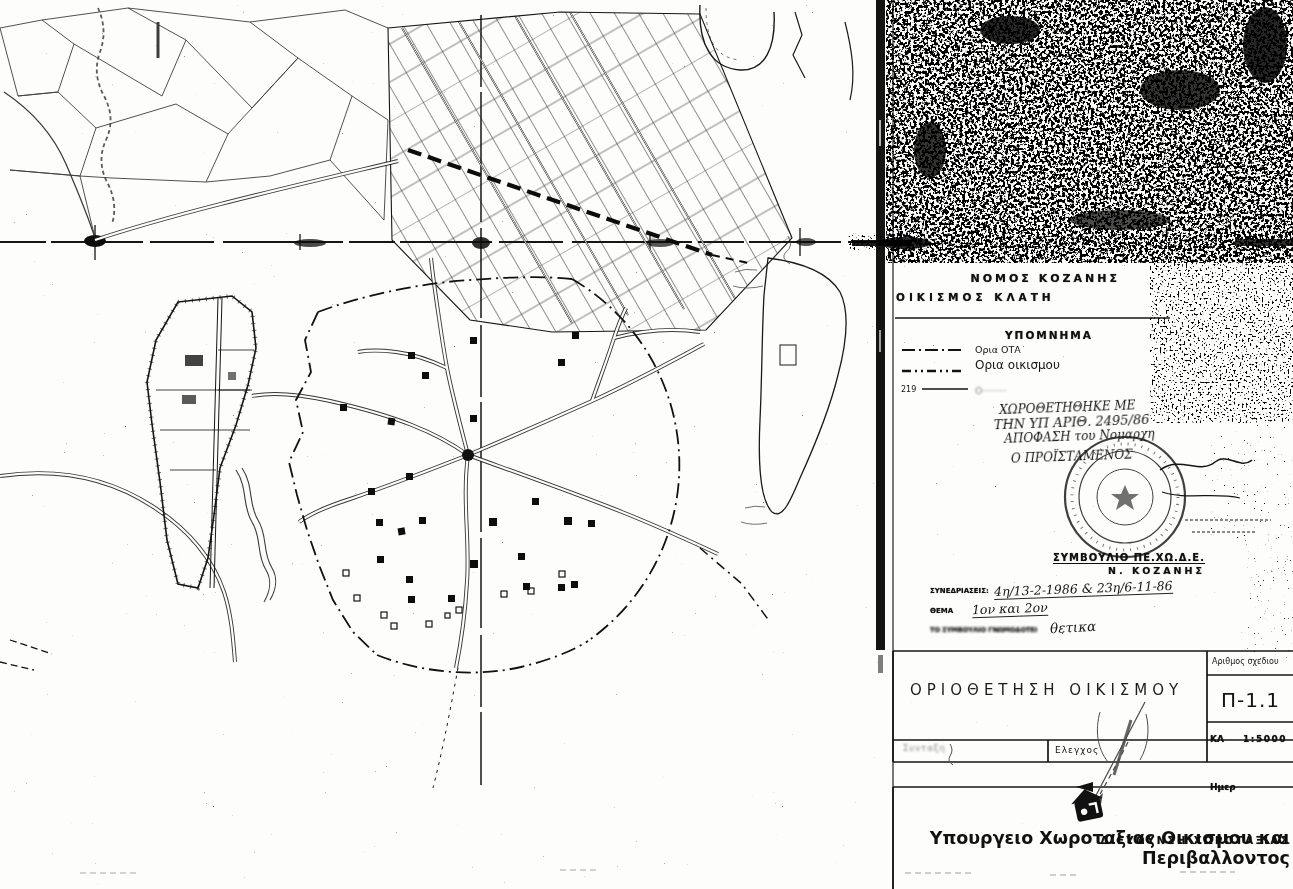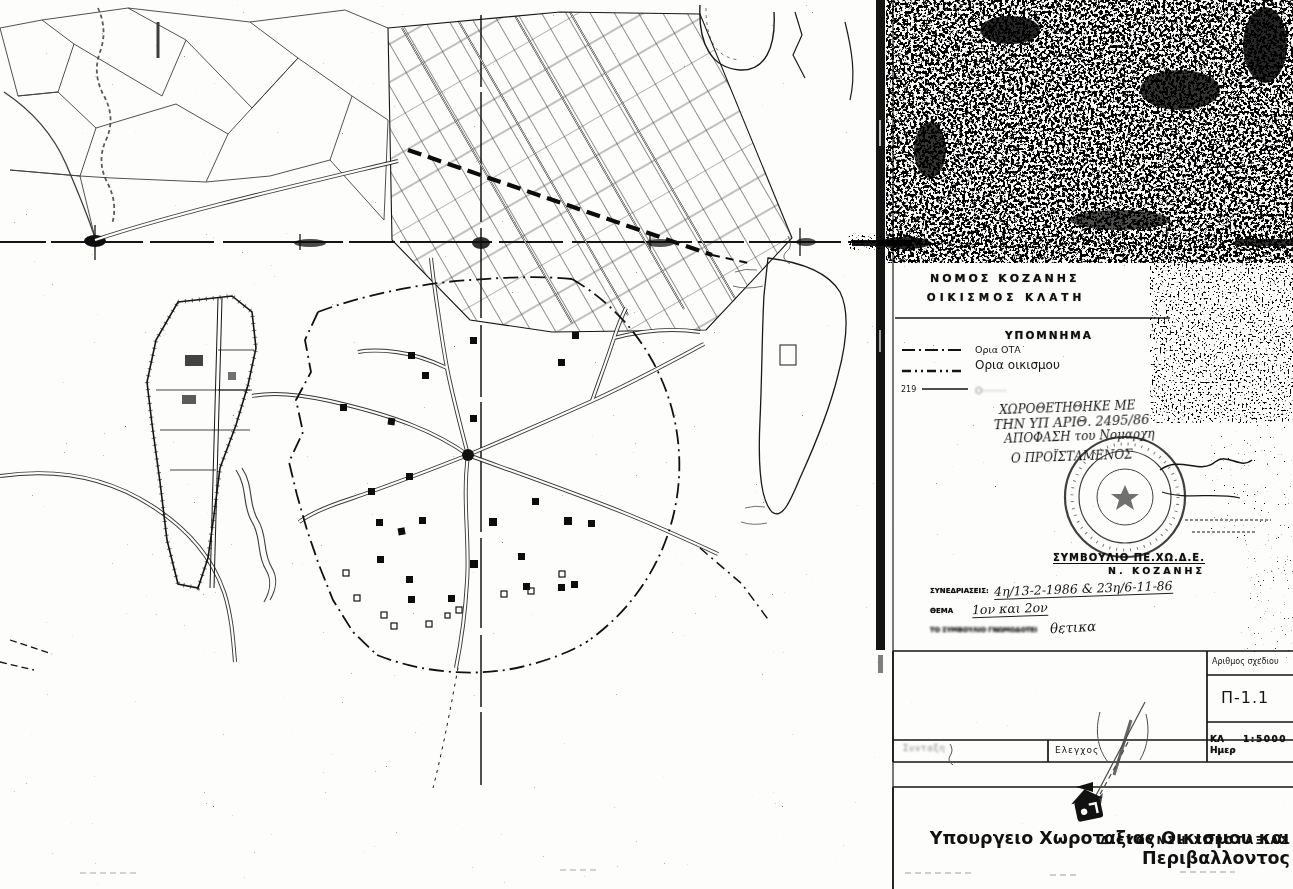--- a/index.html
+++ b/index.html
@@ -1,21 +1,21 @@
 <!DOCTYPE html>
 <html><head>
 <meta charset="utf-8">
 <style>
   html,body{margin:0;padding:0;background:#e8e8e6;}
   .page{position:relative;width:1293px;height:889px;background:#fdfdfb;overflow:hidden;
         font-family:"DejaVu Sans",sans-serif;color:#141414;}
   .abs{position:absolute;}
   svg{display:block;}
   .stamped{font-weight:bold;color:#101010;text-shadow:0 0 1px rgba(0,0,0,.65);}
-  .typed{letter-spacing:2px;text-align:center;}
+  .typed{letter-spacing:2px;}
   .hand{font-family:"DejaVu Serif",serif;font-style:italic;color:#161616;}
   .faint{opacity:.55;}
   .blur1{filter:blur(.6px);}
   .blur2{filter:blur(1.2px);}
   .z2{z-index:2;}
   .z3{z-index:3;pointer-events:none;}
   .center{text-align:right;}
   .row{white-space:nowrap;}
   .u{border-bottom:1.4px solid #101010;}
   .u-hand{border-bottom:1.2px solid #222;}
@@ -284,21 +284,21 @@
     <g transform="translate(1072,798) rotate(-12)">
       <polygon points="-2,6 14,-6 30,6" fill="#111"></polygon>
       <rect x="1" y="5" width="26" height="20" rx="3" fill="#111"></rect>
       <circle cx="9" cy="16" r="3.2" fill="#fdfdfb"></circle>
       <path d="M15 10 L22 10 L22 20" stroke="#fdfdfb" stroke-width="2.4" fill="none"></path>
     </g>
 
     <path d="M905 873 H975 M1050 875 H1080 M1180 872 H1235" stroke="#444" stroke-width="1" stroke-dasharray="6 4" opacity=".5"></path>
   </svg>
 
-  <div class="abs z2 stamped typed blur1" style="left:930px;top:272px;width:190px;font-size:11px;letter-spacing:3px;text-align:left">ΝΟΜΟΣ ΚΟΖΑΝΗΣ</div>
+  <div class="abs z2 stamped typed blur1" style="left:930px;top:272px;width:190px;font-size:11px;letter-spacing:3px;text-align:right">ΝΟΜΟΣ ΚΟΖΑΝΗΣ</div>
   <div class="abs z2 stamped typed blur1" style="left:896px;top:291px;width:220px;font-size:10.5px;letter-spacing:4px">ΟΙΚΙΣΜΟΣ  ΚΛΑΤΗ</div>
 
   <div class="abs z2 stamped blur1" style="left:1005px;top:329px;width:130px;font-size:10.5px;letter-spacing:2px;">ΥΠΟΜΝΗΜΑ</div>
   <div class="abs z2 blur1" style="left:975px;top:344px;font-size:9.5px">Ορια ΟΤΑ</div>
   <div class="abs z2 blur1" style="left:975px;top:358px;font-size:12px">Ορια οικισμου</div>
   <div class="abs z2 blur2 faint" style="left:975px;top:385px;font-size:9.5px">Ο········</div>
 
   <div class="abs z2" style="left:1000px;top:398px;width:290px;transform:rotate(-2deg)">
     <div class="hand blur1" style="font-size:12px">ΧΩΡΟΘΕΤΗΘΗΚΕ ΜΕ</div>
     <div class="hand blur1" style="font-size:13px;margin-left:-6px">ΤΗΝ ΥΠ ΑΡΙΘ. 2495/86</div>
@@ -316,27 +316,28 @@
     <div class="row" style="margin-top:1px">
       <span class="stamped blur1" style="font-size:7px">ΘΕΜΑ</span>
       <span class="hand u-hand" style="font-size:12.5px;margin-left:14px;display:inline-block;transform:rotate(-2deg)">1ον και 2ον</span>
     </div>
     <div class="row" style="margin-top:0px">
       <span class="stamped blur2" style="font-size:6.5px">ΤΟ ΣΥΜΒΟΥΛΙΟ ΓΝΩΜΟΔΟΤΕΙ</span>
       <span class="hand" style="font-size:13.5px;margin-left:8px;display:inline-block;transform:rotate(-3deg)">θετικα</span>
     </div>
   </div>
 
+  <div class="abs z2 blur1" style="left:910px;top:681px;font-size:15px;letter-spacing:5px;color:#1c1c1c">ΟΡΙΟΘΕΤΗΣΗ  ΟΙΚΙΣΜΟΥ</div>
   <div class="abs z2 blur1" style="left:1212px;top:657px;font-size:8px">Αριθμος σχεδιου</div>
-  <div class="abs z2 blur1" style="left:1221px;top:688px;font-size:16px;letter-spacing:1px">Π-1.1</div>
+  <div class="abs z2 blur1" style="left:1221px;top:688px;font-size:20px;letter-spacing:1px">Π-1.1</div>
   <div class="abs z2 row" style="left:1210px;top:727px">
     <span class="stamped blur1" style="font-size:9px">ΚΛ</span>
     <span class="stamped blur1" style="font-size:9px;margin-left:14px;letter-spacing:1.5px">1:5000</span>
   </div>
-  <div class="abs z2 stamped blur1" style="left:1210px;top:745px;font-size:9px">Ημερ</div>
+  <div class="abs z2 stamped blur1" style="left:1210px;top:782px;font-size:9px">Ημερ</div>
   <div class="abs z2 faint blur2" style="left:903px;top:743px;font-size:8.5px;letter-spacing:1px">Συνταξη</div>
   <div class="abs z2 blur1" style="left:1055px;top:745px;font-size:9px;letter-spacing:1px">Ελεγχος</div>
 
   <div class="abs z2 center" style="left:898px;top:828px;width:392px;font-size:17.5px;font-weight:bold;color:#111;filter:blur(.3px)">Υπουργειο Χωροταξιας Οικισμου και Περιβαλλοντος</div>
   <div class="abs z2 center stamped blur1" style="left:898px;top:835px;width:392px;font-size:10px;letter-spacing:2.5px">ΔΙΕΥΘΥΝΣΗ ΧΩΡΟΤΑΞΙΑΣ</div>
 
   <svg class="abs z3" style="left:0;top:0" width="1293" height="889" viewBox="0 0 1293 889">
     <rect x="0" y="0" width="1293" height="889" filter="url(#fTiny)" opacity=".22"></rect>
   </svg>
 </div>

